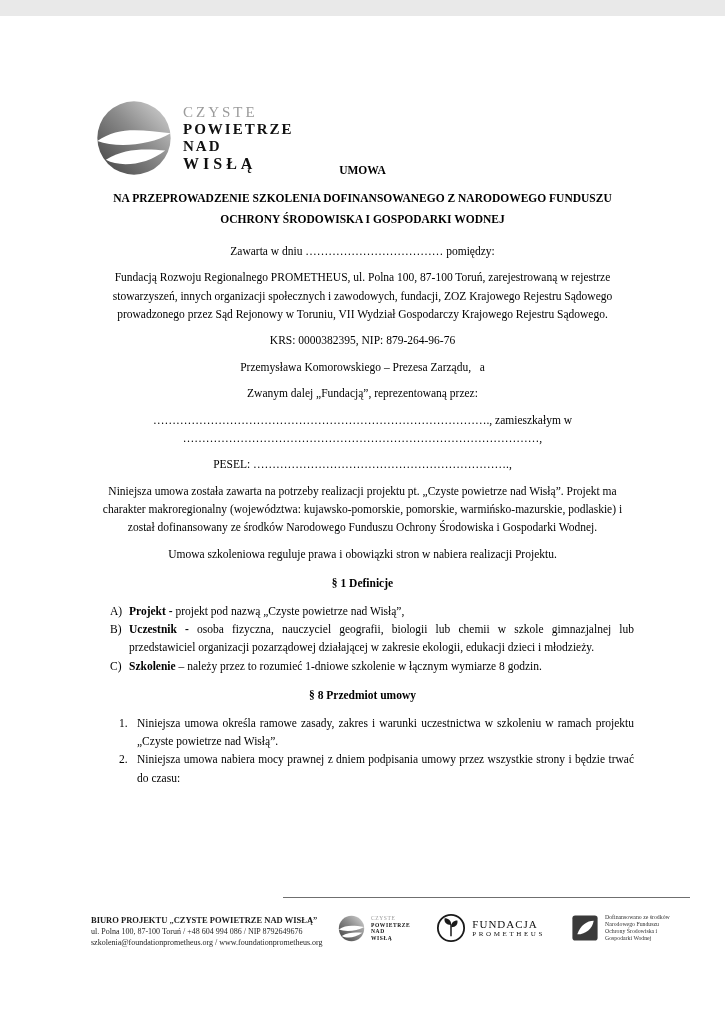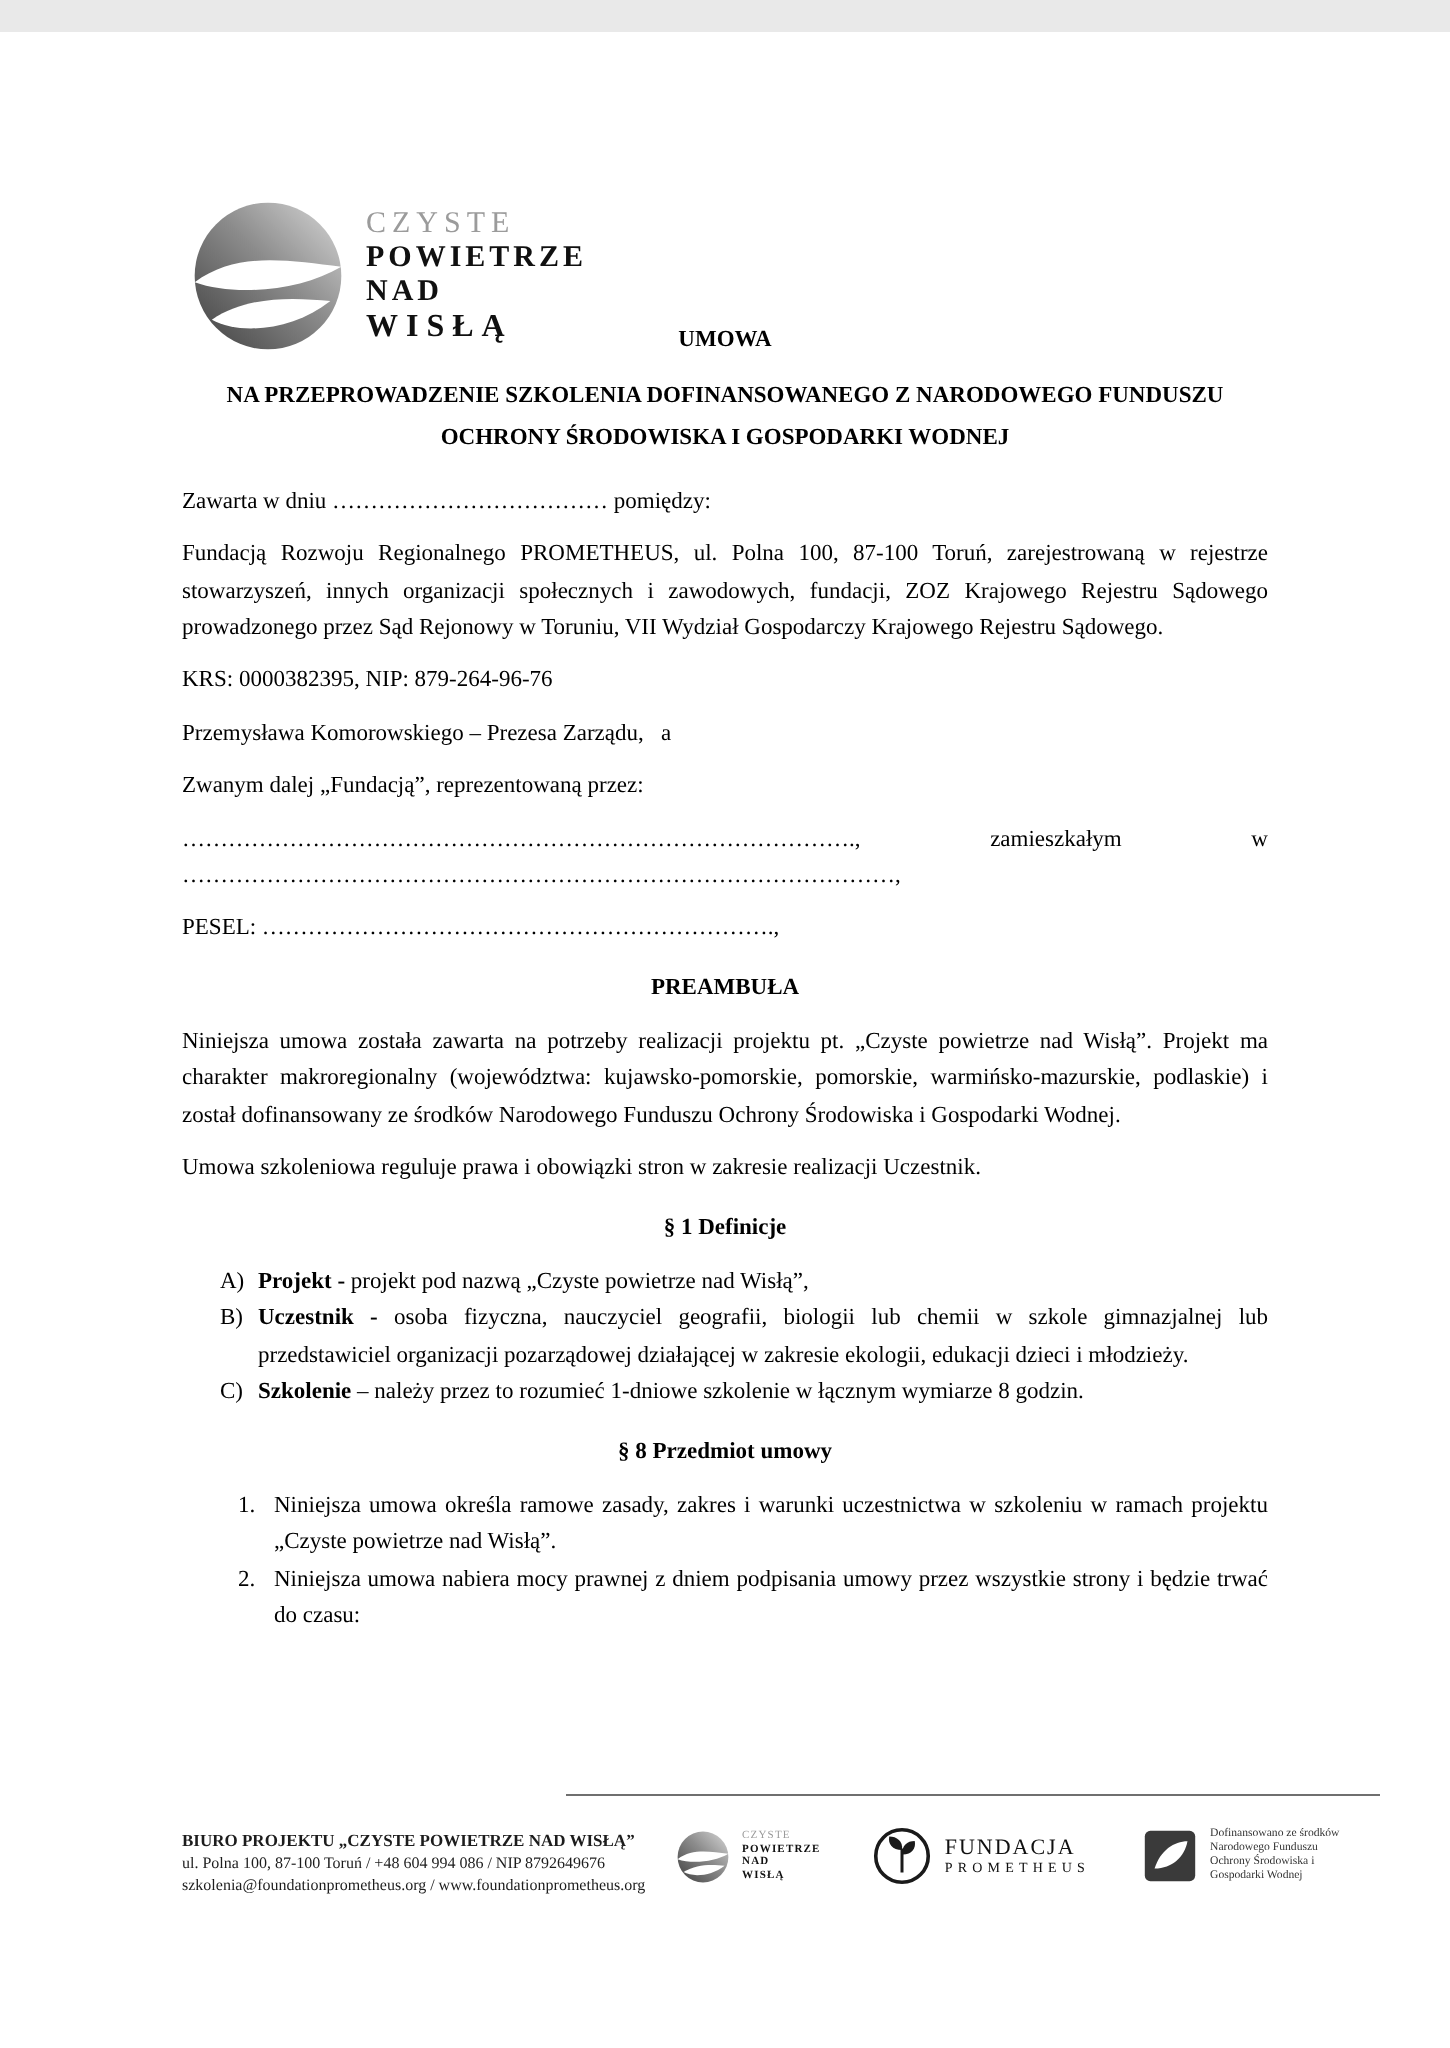--- a/index.html
+++ b/index.html
@@ -16,21 +16,21 @@
   .brand-lines span { display:block; line-height:17px; }
   .bl1 { color:#9b9b9b; font-size:15px; letter-spacing:3px; font-weight:400; }
   .bl2 { color:#101010; font-size:15px; letter-spacing:2px; font-weight:700; }
   .bl3 { color:#101010; font-size:15px; letter-spacing:2px; font-weight:700; }
   .bl4 { color:#101010; font-size:16px; letter-spacing:4px; font-weight:700; }
 
   
   .main { position:absolute; top:145px; left:91px; width:543px; font-size:11.5px; line-height:1.6; color:#000; }
   .doc-title { font-size:11.5px; font-weight:700; text-align:center; margin-bottom:9px; }
   .doc-subtitle { font-size:11.5px; font-weight:700; text-align:center; margin:0 4px 12px; line-height:1.8; }
-  .main p { margin-bottom:8px; }
+  .main p { margin-bottom:8px;text-align:center; }
   .just { text-align:justify; }
   .center-h { font-size:11.5px; font-weight:700; text-align:center; margin:11px 0 9px; }
   .list { margin-bottom:8px; }
   .list-alpha { padding-left:19px; }
   .list-num { padding-left:28px; }
   .li { display:flex; }
   .li-label { flex:0 0 19px; }
   .list-num .li-label { flex:0 0 18px; }
   .li-text { flex:1; text-align:justify; }
   .li-text b { font-weight:700; }
@@ -84,23 +84,22 @@
     <h2 class="doc-subtitle">NA PRZEPROWADZENIE SZKOLENIA DOFINANSOWANEGO Z NARODOWEGO FUNDUSZU OCHRONY ŚRODOWISKA I GOSPODARKI WODNEJ</h2>
 
     <p>Zawarta w dniu ……………………………… pomiędzy:</p>
     <p class="just">Fundacją Rozwoju Regionalnego PROMETHEUS, ul. Polna 100, 87-100 Toruń, zarejestrowaną w rejestrze stowarzyszeń, innych organizacji społecznych i zawodowych, fundacji, ZOZ Krajowego Rejestru Sądowego prowadzonego przez Sąd Rejonowy w Toruniu, VII Wydział Gospodarczy Krajowego Rejestru Sądowego.</p>
     <p>KRS: 0000382395, NIP: 879-264-96-76</p>
     <p>Przemysława Komorowskiego – Prezesa Zarządu,&nbsp;&nbsp;&nbsp;a</p>
     <p>Zwanym dalej „Fundacją”, reprezentowaną przez:</p>
     <p class="just">……………………………………………………………………………., zamieszkałym w …………………………………………………………………………………,</p>
     <p>PESEL: ………………………………………………………….,</p>
 
-    <h3 class="center-h">PREAMBUŁA</h3>
     <p class="just">Niniejsza umowa została zawarta na potrzeby realizacji projektu pt. „Czyste powietrze nad Wisłą”. Projekt ma charakter makroregionalny (województwa: kujawsko-pomorskie, pomorskie, warmińsko-mazurskie, podlaskie) i został dofinansowany ze środków Narodowego Funduszu Ochrony Środowiska i Gospodarki Wodnej.</p>
-    <p>Umowa szkoleniowa reguluje prawa i obowiązki stron w zakresie realizacji Uczestnik.</p>
+    <p>Umowa szkoleniowa reguluje prawa i obowiązki stron w nabiera realizacji Projektu.</p>
 
     <h3 class="center-h">§ 1 Definicje</h3>
     <div class="list list-alpha">
       <div class="li">
         <span class="li-label">A)</span>
         <span class="li-text"><b>Projekt -</b> <span>projekt pod nazwą „Czyste powietrze nad Wisłą”,</span></span>
       </div>
       <div class="li">
         <span class="li-label">B)</span>
         <span class="li-text"><b>Uczestnik -</b> <span>osoba fizyczna, nauczyciel geografii, biologii lub chemii w szkole gimnazjalnej lub przedstawiciel organizacji pozarządowej działającej w zakresie ekologii, edukacji dzieci i młodzieży.</span></span>

